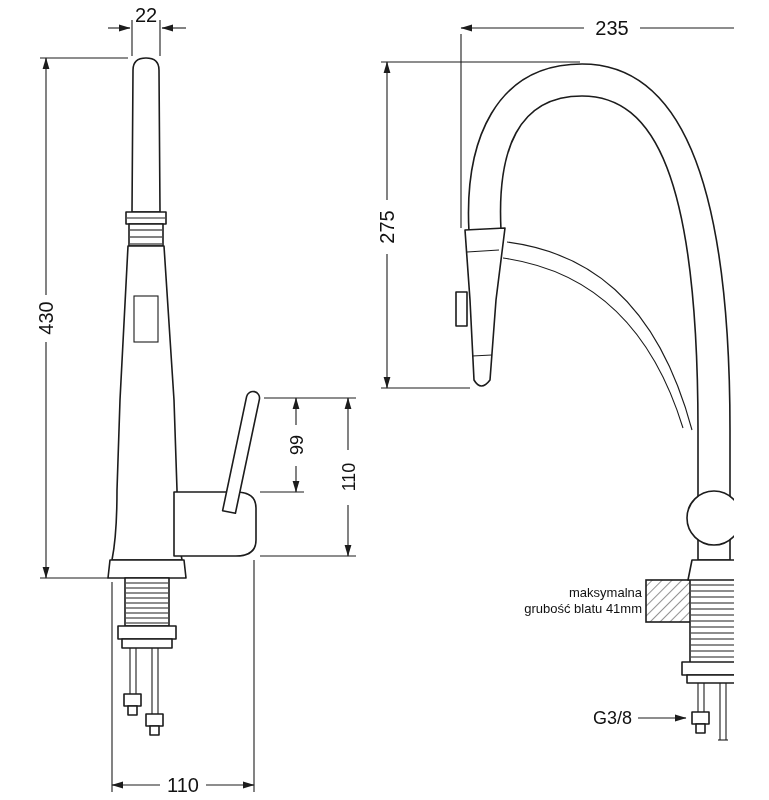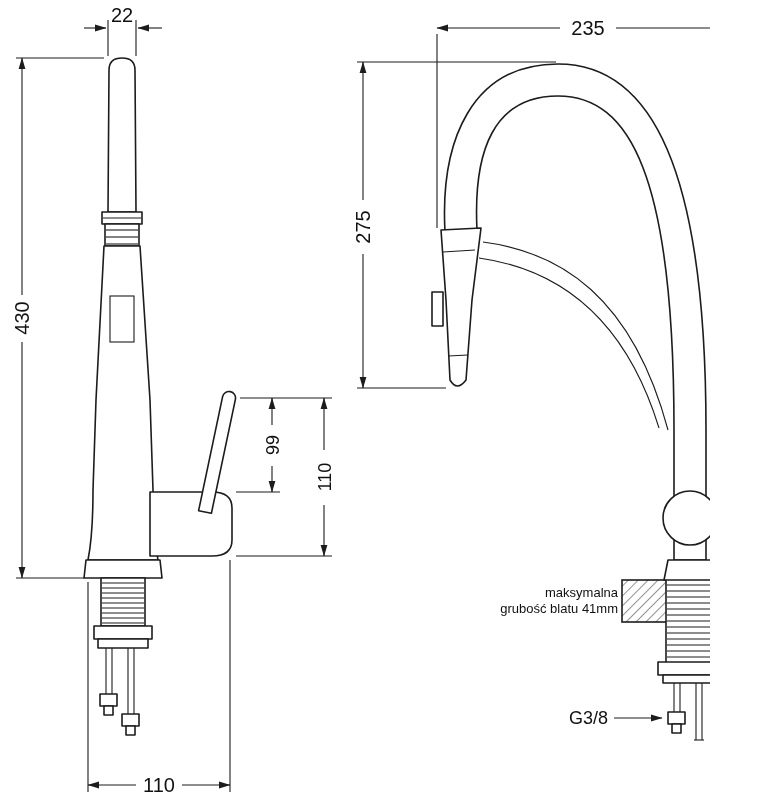--- a/index.html
+++ b/index.html
@@ -1,16 +1,16 @@
 <!DOCTYPE html>
 <html><head>
 <meta charset="utf-8">
 <style>
   html,body{margin:0;padding:0;background:#ffffff;}
-  .stage{width:710px;height:800px;position:relative;background:#fff;overflow:hidden;}
+  .stage{width:710px;height:800px;position:relative;background:#fff;overflow:hidden;margin-left:24px;}
   svg{display:block;}
   .outline{fill:#ffffff;stroke:#1c1c1c;stroke-width:1.6;stroke-linejoin:round;}
   .solidline{stroke:#1c1c1c;stroke-width:1.6;fill:none;stroke-linecap:round;}
   .thin{stroke:#1c1c1c;stroke-width:1.1;fill:none;}
   .dim{stroke:#1c1c1c;stroke-width:1.1;fill:none;}
   .dimtext{font-family:"Liberation Sans",sans-serif;font-size:20px;fill:#111;}
   .dimtext-md{font-family:"Liberation Sans",sans-serif;font-size:18px;fill:#111;}
   .notetext{font-family:"Liberation Sans",sans-serif;font-size:13px;fill:#111;}
   .threadtext{font-family:"Liberation Sans",sans-serif;font-size:18px;fill:#111;}
 </style>

